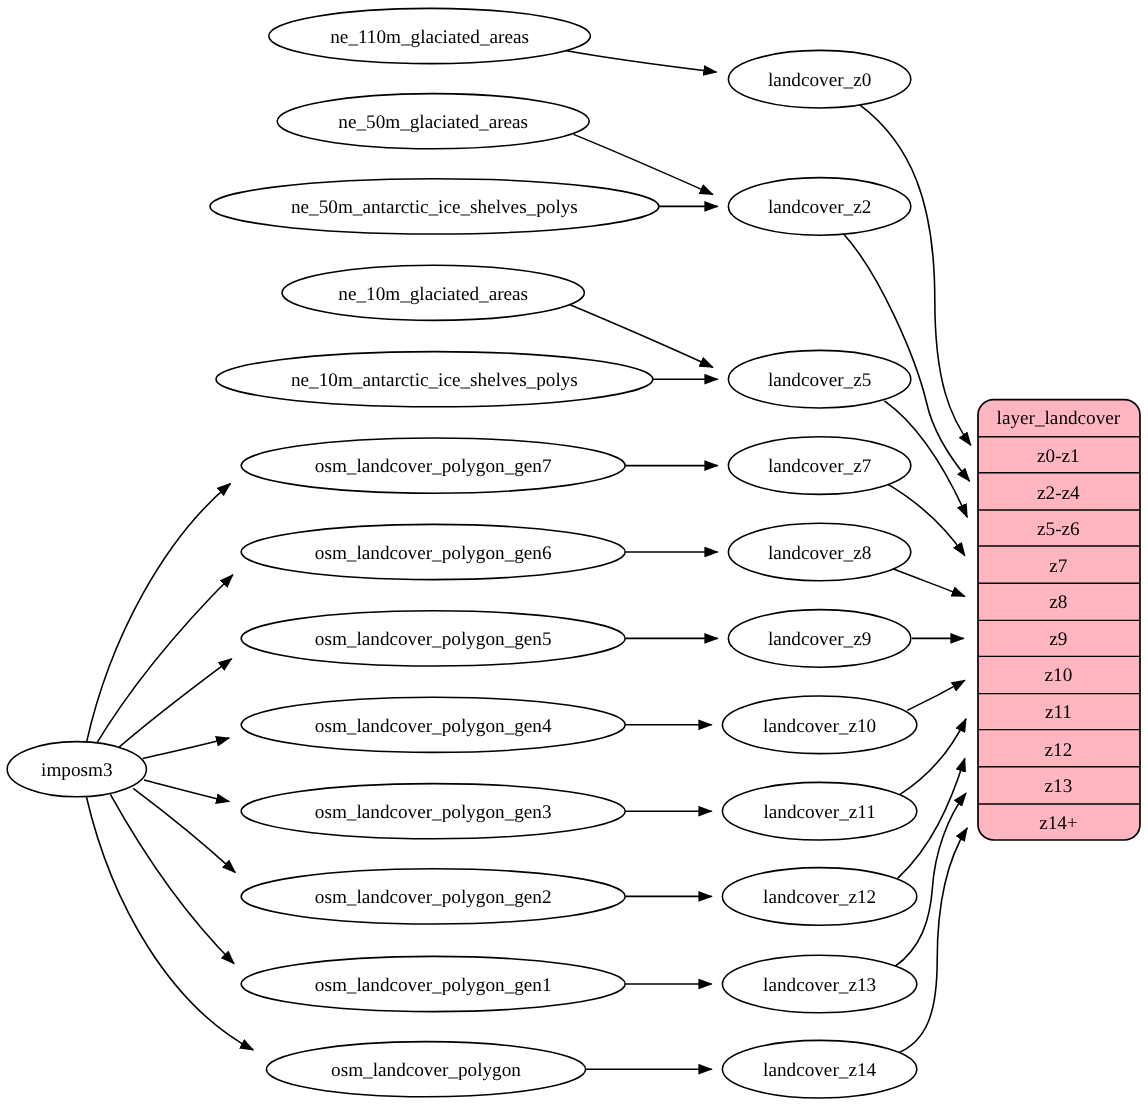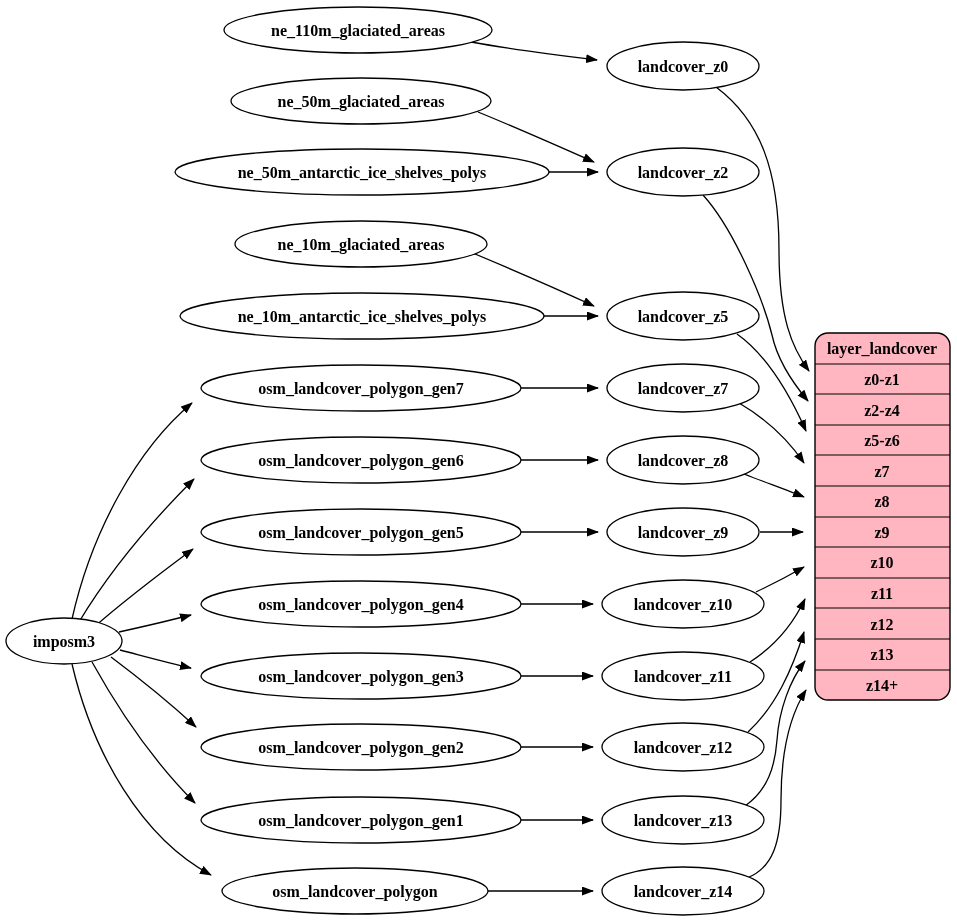--- a/index.html
+++ b/index.html
@@ -6,21 +6,20 @@
     margin: 0;
     padding: 0;
     background: #ffffff;
   }
   .canvas {
     width: 957px;
     height: 923px;
     background: #ffffff;
     position: relative;
     font-family: "Liberation Serif", serif;
-    font-weight: bold;
   }
   svg { display: block; }
   .edge {
     fill: none;
     stroke: #000000;
     stroke-width: 1.3;
   }
   .node-ellipse {
     fill: #ffffff;
     stroke: #000000;

